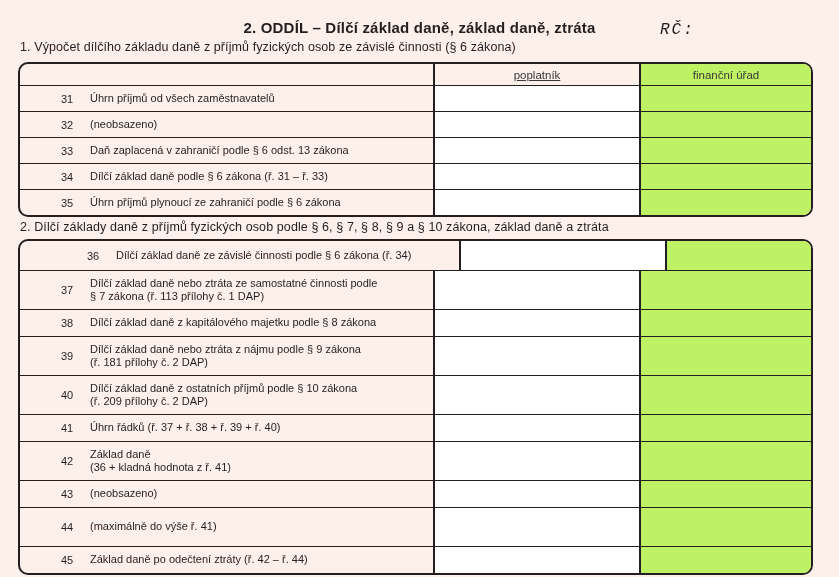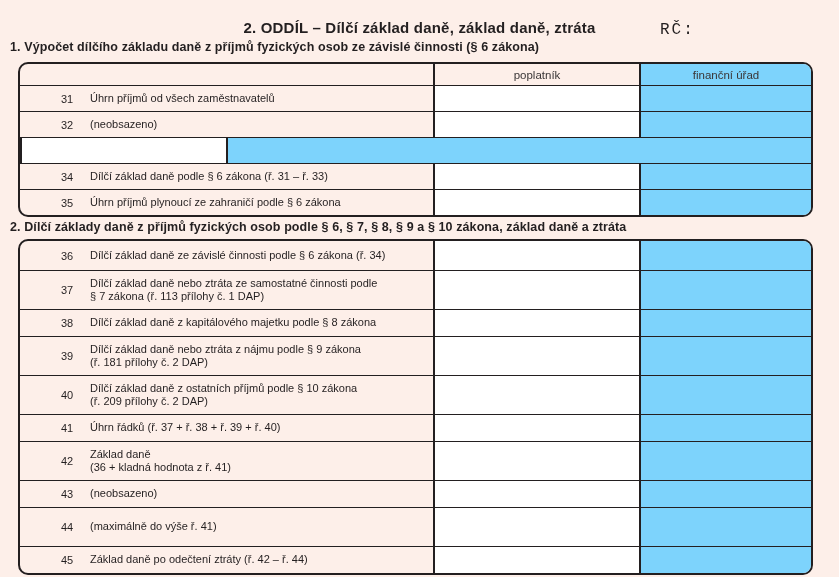--- a/index.html
+++ b/index.html
@@ -13,56 +13,56 @@
   }
   .page-title {
     position:absolute; top:19px; left:0; width:839px;
     text-align:center;
     font-size:15px; font-weight:bold;
     letter-spacing:.2px;
   }
   .rc-label {
     position:absolute; top:21px; left:660px;
     font-family:"Liberation Mono","DejaVu Sans Mono",monospace;
-    font-size:16px; letter-spacing:2px;
+    font-size:16px; letter-spacing:2px;font-style:italic;
   }
   .section-heading {
-    position:absolute; left:10px;
-    font-size:12.5px; font-weight:bold;
+    position:absolute; left:20px;
+    font-size:12.5px; font-weight:normal;
     letter-spacing:.1px;
   }
   #s1-heading { top:40px; }
   #s2-heading { top:220px; }
 
   .form-table {
     position:absolute; left:18px; width:795px;
     border:2px solid #231f20; border-radius:10px;
     background:#fdefe9;
     overflow:hidden;
   }
   #table1 { top:62px; }
   #table2 { top:239px; }
 
   .t-row { display:flex; width:100%; border-top:1px solid #231f20; }
   .t-row:first-child { border-top:none; }
 
   .c-label { width:385px; display:flex; align-items:center;margin-left:28px; }
   .c-pop   { width:208px; background:#ffffff; border-left:2px solid #231f20; border-right:2px solid #231f20; }
-  .c-fu    { flex:1; background:#7dd3fc; }
-
-  .hdr .c-pop { background:#fdefe9; }
+  .c-fu    { flex:1; background:#bef264; }
+
+  .hdr .c-pop { background:#fdefe9;text-decoration:underline; }
   .hdr { height:21px; }
   .hdr .c-pop, .hdr .c-fu {
     display:flex; align-items:center; justify-content:center;
     font-size:11.5px; color:#3a3637;
   }
 
   .h-hdr1 { height:26px; }      
   .h-s  { height:27px; }        
-  .h-s1 { height:29px; }        
+  .h-s1 { height:29px;padding-left:26px; }        
   .h-d  { height:39px; }        
 
   .row-num {
     width:34px; flex:0 0 34px;
     padding-left:13px;
     font-size:11px;
   }
   .row-text {
     flex:1; padding-left:8px; padding-right:4px;
     font-size:11px; line-height:13.5px;
@@ -94,20 +94,24 @@
   </div>
   <div class="t-row h-hdr1">
     <div class="c-label">
         <span class="row-num">32</span>
         <span class="row-text">(neobsazeno)</span>
       </div>
     <div class="c-pop"></div>
     <div class="c-fu"></div>
   </div>
   <div class="t-row h-hdr1">
+    <div class="c-label">
+        <span class="row-num">33</span>
+        <span class="row-text">Daň zaplacená v zahraničí podle § 6 odst. 13 zákona</span>
+      </div>
     <div class="c-pop"></div>
     <div class="c-fu"></div>
   </div>
   <div class="t-row h-hdr1">
     <div class="c-label">
         <span class="row-num">34</span>
         <span class="row-text">Dílčí základ daně podle § 6 zákona (ř. 31 – ř. 33)</span>
       </div>
     <div class="c-pop"></div>
     <div class="c-fu"></div>

